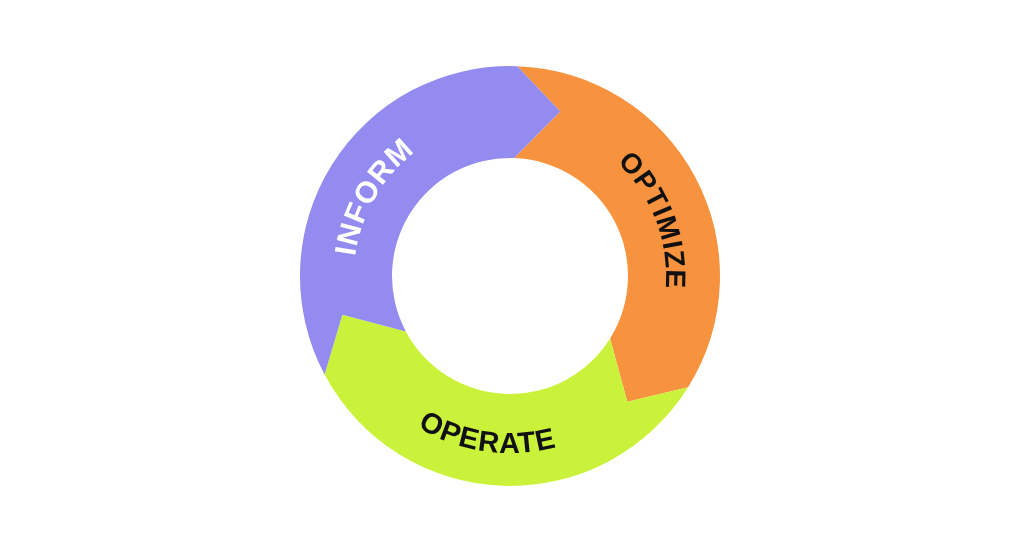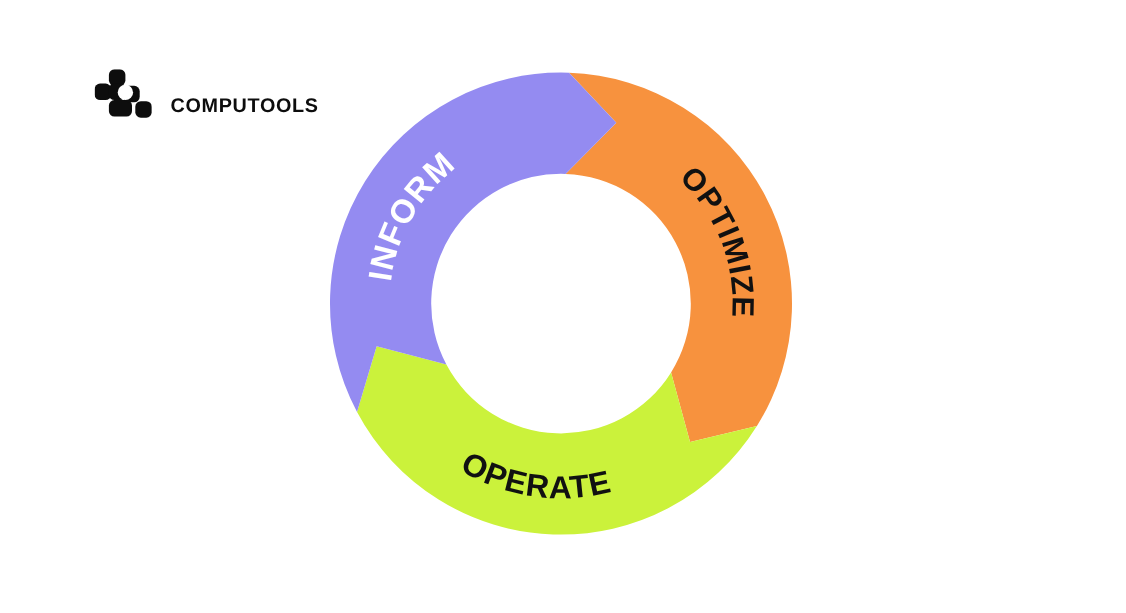--- a/index.html
+++ b/index.html
@@ -52,34 +52,20 @@
   }
   .label-inform   { font-size: 30px; }
   .label-optimize { font-size: 28px; }
   .label-operate  { font-size: 29px; }
 </style>
 </head>
 <body>
 
 <div class="canvas">
 
-  <div class="logo">
-    <svg class="logo-icon" viewBox="0 0 52 47" aria-hidden="true">
-      <g fill="#0d0d0d">
-        <rect x="13" y="0" width="15" height="15" rx="5"></rect>
-        <rect x="0" y="13" width="15" height="15" rx="5"></rect>
-        <rect x="13" y="13" width="15" height="15" rx="5"></rect>
-        <rect x="13" y="28" width="21" height="15" rx="5"></rect>
-        <rect x="26" y="15" width="15" height="15" rx="5"></rect>
-        <rect x="37" y="29" width="15" height="15" rx="5"></rect>
-      </g>
-      <circle cx="28" cy="21" r="7" fill="#ffffff"></circle>
-    </svg>
-    <span class="logo-text">COMPUTOOLS</span>
-  </div>
 
   <svg class="diagram-svg" viewBox="0 0 1024 557">
 
     <path d="M 517.33 66.13
              A 210 210 0 0 1 688.09 387.28
              L 627.30 401.79
              L 610.07 338.53
              A 118 118 0 0 0 514.12 158.07
              L 560.29 111.52
              Z" fill="#F7923E"></path>

